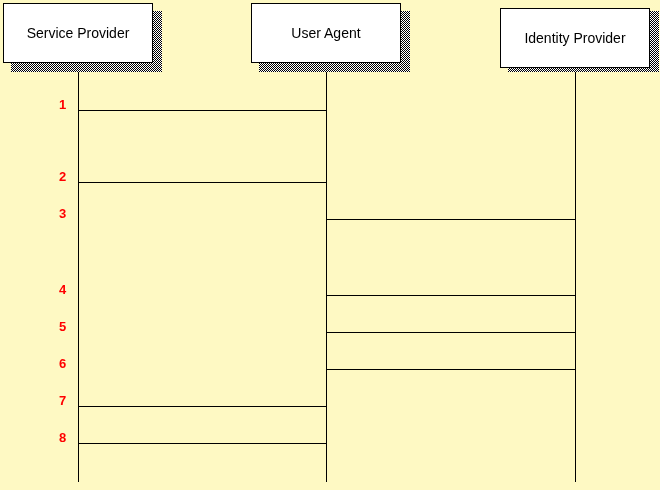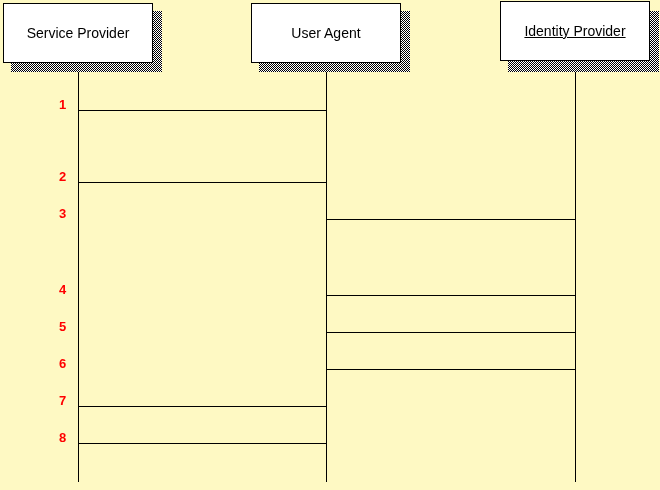--- a/index.html
+++ b/index.html
@@ -114,21 +114,21 @@
   <div class="actor actor-box" style="left:3px; top:3px; width:150px; height:60px;">
     <span class="actor-label">Service Provider</span>
   </div>
 
   <div class="shadow" style="left:259px; top:11px; width:151px; height:61px;"></div>
   <div class="actor actor-box" style="left:251px; top:3px; width:150px; height:60px;text-align:right;">
     <span class="actor-label">User Agent</span>
   </div>
 
   <div class="shadow" style="left:508px; top:11px; width:151px; height:61px;"></div>
-  <div class="actor actor-box" style="left:500px; top:1px; width:150px; height:60px;text-decoration:underline;">
+  <div class="actor actor-box" style="left:500px; top:8px; width:150px; height:60px;">
     <span class="actor-label">Identity Provider</span>
   </div>
 
   <div class="step-number" style="left:59px; top:98px;">1</div>
   <div class="step-number" style="left:59px; top:170px;">2</div>
   <div class="step-number" style="left:59px; top:207px;">3</div>
   <div class="step-number" style="left:59px; top:283px;">4</div>
   <div class="step-number" style="left:59px; top:320px;">5</div>
   <div class="step-number" style="left:59px; top:357px;">6</div>
   <div class="step-number" style="left:59px; top:394px;">7</div>

